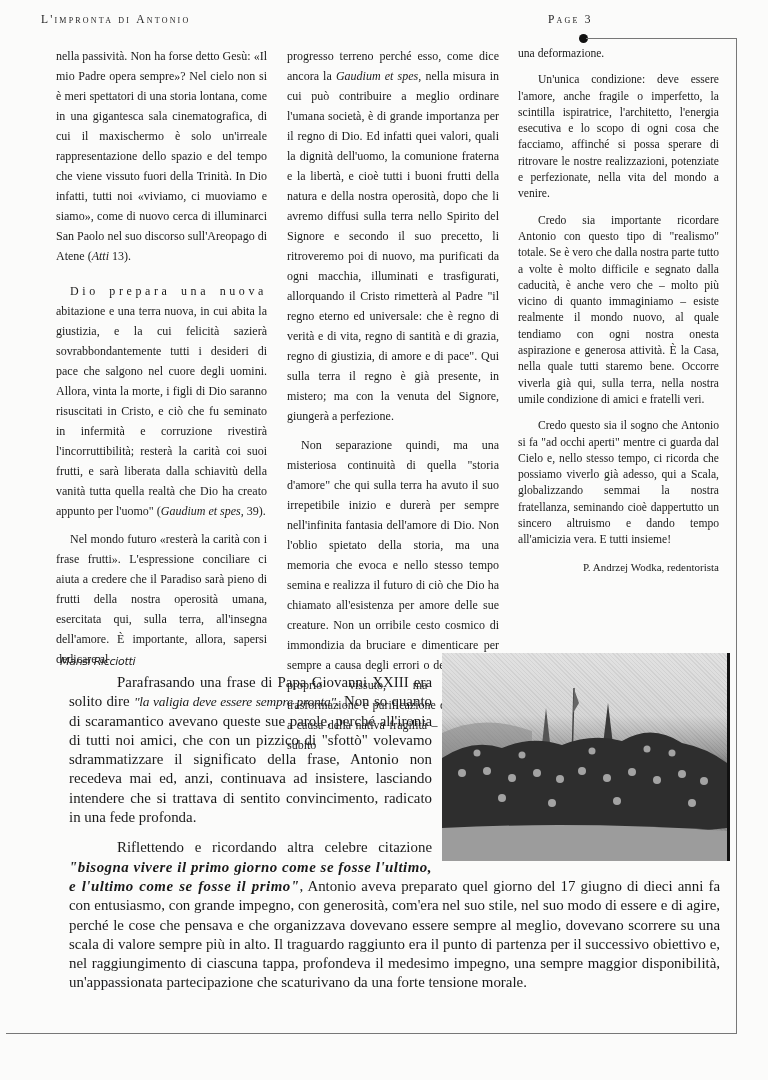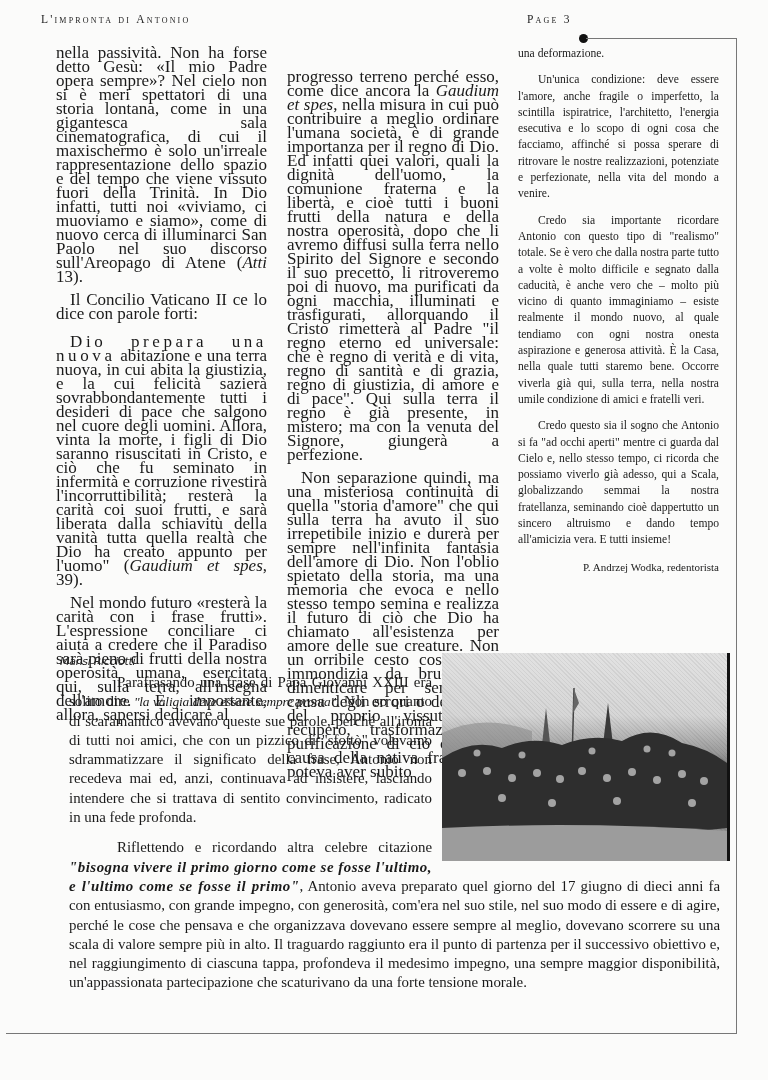--- a/index.html
+++ b/index.html
@@ -7,35 +7,35 @@
     width: 768px; height: 1080px; overflow: hidden;
     background: #fbfbfa; position: relative;
     font-family: "Liberation Serif", "DejaVu Serif", serif;
     color: #1a1a1a;
   }
   .page { position: absolute; left: 0; top: 0; width: 768px; height: 1080px; }
 
   
   .hdr { position: absolute; top: 13px; font-family: "Liberation Serif", serif; font-size: 11.5px; letter-spacing: 2.2px; color: #222; }
   .hdr-left { left: 41px; }
-  .hdr-right { left: 527px; }
+  .hdr-right { left: 548px; }
   .sc { font-variant: small-caps; }
 
   
   .dot { position: absolute; left: 579px; top: 34px; width: 9px; height: 9px; border-radius: 50%; background: #111; }
   .rule-top { position: absolute; left: 586px; top: 38px; width: 151px; height: 0; border-top: 1px solid #777; }
   .rule-right { position: absolute; left: 736px; top: 38px; width: 0; height: 995px; border-left: 1px solid #777; }
   .rule-bottom { position: absolute; left: 6px; top: 1033px; width: 731px; height: 0; border-top: 1px solid #777; }
 
   
-  .col { position: absolute; top: 46px; font-size: 17px; line-height: 14px; text-align: justify; }
+  .col { position: absolute; top: 46px; font-size: 12px; line-height: 20px; text-align: justify; }
   .col p { margin: 0 0 8.5px 0; text-indent: 14px; }
   .col p.noindent { text-indent: 0; }
   .col1 { left: 56px; width: 211px; }
-  .col2 { left: 287px; width: 212px; margin-top: 24px; }
+  .col2 { left: 287px; width: 212px; }
   .col3 { left: 518px; width: 201px; font-family: Liberation Serif, serif; font-size: 11.6px; line-height: 16.3px; }
   .col3 p { margin-bottom: 10px; text-indent: 20px; }
   .col3 .sign { text-align: right; text-indent: 0; font-size: 11px; margin-top: 4px; }
   .quote-block p { text-indent: 14px; }
   .spaced { letter-spacing: 3.6px; }
   .col1 .gap { height: 6px; }
 
   
   .author { position: absolute; left: 60px; top: 655px; font-family: "DejaVu Sans", sans-serif; font-style: italic; font-size: 11px; color: #222; letter-spacing: -0.3px; }
   .art { position: absolute; left: 60px; top: 673px; width: 660px; font-size: 14.9px; line-height: 19.3px; text-align: justify; }
@@ -66,21 +66,20 @@
     <span>3</span>
   </div>
 
   <div class="dot"></div>
   <div class="rule-top"></div>
   <div class="rule-right"></div>
   <div class="rule-bottom"></div>
 
   <div class="col col1">
     <p class="noindent"><span>nella passività. Non ha forse detto Gesù: «Il mio Padre opera sempre»? Nel cielo non si è meri spettatori di una storia lontana, come in una gigantesca sala cinematografica, di cui il maxischermo è solo un'irreale rappresentazione dello spazio e del tempo che viene vissuto fuori della Trinità. In Dio infatti, tutti noi «viviamo, ci muoviamo e siamo», come di nuovo cerca di illuminarci San Paolo nel suo discorso sull'Areopago di Atene (</span><i>Atti</i><span> 13).</span></p>
-    <p>Il Concilio Vaticano II ce lo dice con parole forti:</p>
     <div class="gap"></div>
     <div class="quote-block">
       <p><span class="spaced">Dio prepara una nuova</span><span> abitazione e una terra nuova, in cui abita la giustizia, e la cui felicità sazierà sovrabbondantemente tutti i desideri di pace che salgono nel cuore degli uomini. Allora, vinta la morte, i figli di Dio saranno risuscitati in Cristo, e ciò che fu seminato in infermità e corruzione rivestirà l'incorruttibilità; resterà la carità coi suoi frutti, e sarà liberata dalla schiavitù della vanità tutta quella realtà che Dio ha creato appunto per l'uomo" (</span><i>Gaudium et spes</i><span>, 39).</span></p>
     </div>
     <p>Nel mondo futuro «resterà la carità con i frase frutti». L'espressione conciliare ci aiuta a credere che il Paradiso sarà pieno di frutti della nostra operosità umana, esercitata qui, sulla terra, all'insegna dell'amore. È importante, allora, sapersi dedicare al</p>
   </div>
 
   <div class="col col2">
     <p class="noindent"><span>progresso terreno perché esso, come dice ancora la </span><i>Gaudium et spes</i><span>, nella misura in cui può contribuire a meglio ordinare l'umana società, è di grande importanza per il regno di Dio. Ed infatti quei valori, quali la dignità dell'uomo, la comunione fraterna e la libertà, e cioè tutti i buoni frutti della natura e della nostra operosità, dopo che li avremo diffusi sulla terra nello Spirito del Signore e secondo il suo precetto, li ritroveremo poi di nuovo, ma purificati da ogni macchia, illuminati e trasfigurati, allorquando il Cristo rimetterà al Padre "il regno eterno ed universale: che è regno di verità e di vita, regno di santità e di grazia, regno di giustizia, di amore e di pace". Qui sulla terra il regno è già presente, in mistero; ma con la venuta del Signore, giungerà a perfezione.</span></p>
     <p>Non separazione quindi, ma una misteriosa continuità di quella "storia d'amore" che qui sulla terra ha avuto il suo irrepetibile inizio e durerà per sempre nell'infinita fantasia dell'amore di Dio. Non l'oblio spietato della storia, ma una memoria che evoca e nello stesso tempo semina e realizza il futuro di ciò che Dio ha chiamato all'esistenza per amore delle sue creature. Non un orribile cesto cosmico di immondizia da bruciare e dimenticare per sempre a causa degli errori o dei difetti del proprio vissuto, ma recupero, trasformazione e purificazione di ciò che – a causa della nativa fragilità – poteva aver subito</p>

